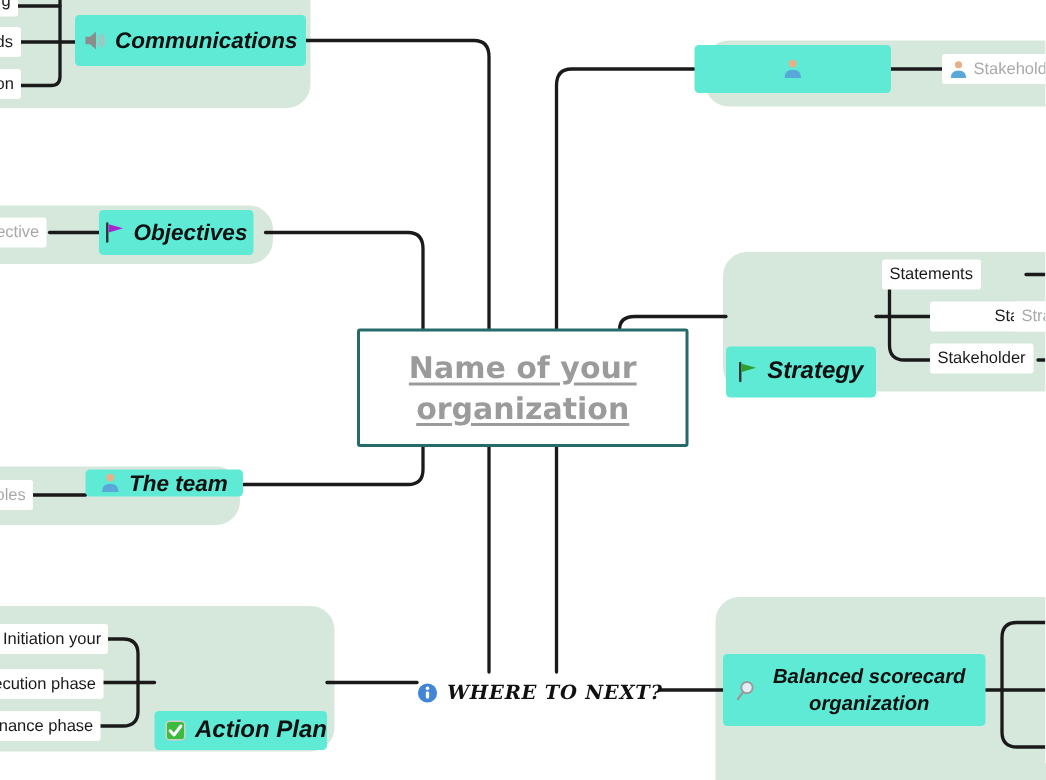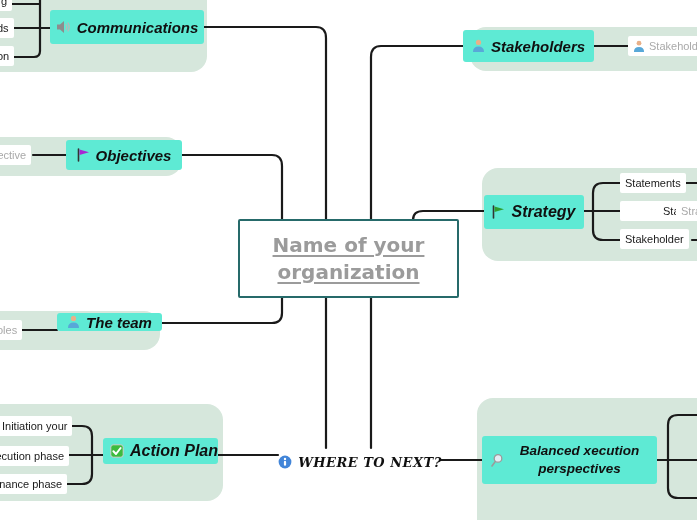--- a/index.html
+++ b/index.html
@@ -33,21 +33,21 @@
   #center-node .lbl{
     white-space:normal;width:190px;
     text-decoration:underline;text-decoration-thickness:2px;text-underline-offset:3px;
   }
   #wtn-node{
     background:transparent;font-family:"DejaVu Serif",serif;
     font-size:13px;letter-spacing:0.5px;font-weight:700;font-style:italic;
   }
   #bsc-node .lbl{white-space:normal;width:140px;text-align:center;font-size:13.5px;line-height:1.35;}
   .fs15{font-size:15px;}
-  .fs16{font-size:16px;}
+  .fs16{font-size:16px;margin-top:36px;}
 </style>
 </head>
 <body>
 
 <div id="canvas">
 
   <div class="group" style="left:-28px;top:-20px;width:235px;height:92px;"></div>
   <div class="group" style="left:-28px;top:137px;width:210px;height:39px;"></div>
   <div class="group" style="left:-28px;top:311px;width:188px;height:39px;"></div>
   <div class="group" style="left:-28px;top:404px;width:251px;height:97px;"></div>
@@ -93,21 +93,21 @@
   <div class="node fs15" style="left:50px;top:10px;width:154px;height:34px;">
     <span class="icon">
       <svg width="15" height="14" viewBox="0 0 15 14">
           <polygon points="1,4.5 4,4.5 8,1 8,13 4,9.5 1,9.5" fill="#8d8d8d"></polygon>
           <path d="M10 4.5 Q11.5 7 10 9.5 M12 3 Q14.3 7 12 11" stroke="#b9b9b9" stroke-width="1.4" fill="none" stroke-linecap="round"></path>
         </svg>
     </span>
     <span class="lbl">Communications</span>
   </div>
 
-  <div class="node fs15" style="left:66px;top:140px;width:116px;height:30px;text-align:right;">
+  <div class="node fs15" style="left:66px;top:140px;width:103px;height:30px;text-align:right;">
     <span class="icon">
       <svg width="13" height="14" viewBox="0 0 13 14">
           <path d="M1.5 1 V13" stroke="#333" stroke-width="1.6" stroke-linecap="round"></path>
           <path d="M2.5 1.5 L12 4.2 L2.5 7 Z" fill="#a825d2"></path>
         </svg>
     </span>
     <span class="lbl">Objectives</span>
   </div>
 
   <div class="node fs15" style="left:57px;top:313px;width:105px;height:18px;">
@@ -130,41 +130,40 @@
     <span class="lbl">Action Plan</span>
   </div>
 
   <div class="node fs15" style="left:463px;top:30px;width:131px;height:32px;">
     <span class="icon">
       <svg width="13" height="14" viewBox="0 0 13 14">
           <circle cx="6.5" cy="3.4" r="2.6" fill="#e8b089"></circle>
           <path d="M1 13 Q1 7.5 6.5 7.5 Q12 7.5 12 13 Z" fill="#58a8d8"></path>
         </svg>
     </span>
-    <span class="lbl">Stakeholders</span>
   </div>
 
   <div class="node fs16" style="left:484px;top:195px;width:100px;height:34px;">
     <span class="icon">
       <svg width="13" height="14" viewBox="0 0 13 14">
           <path d="M1.5 1 V13" stroke="#333" stroke-width="1.6" stroke-linecap="round"></path>
           <path d="M2.5 1.5 L12 4.2 L2.5 7 Z" fill="#2f9e2f"></path>
         </svg>
     </span>
     <span class="lbl">Strategy</span>
   </div>
 
   <div class="node" id="bsc-node" style="left:482px;top:436px;width:175px;height:48px;">
     <span class="icon">
       <svg width="14" height="15" viewBox="0 0 14 15">
           <circle cx="8" cy="5.4" r="3.8" fill="#e4edf4" stroke="#9a9a9a" stroke-width="1.3"></circle>
           <path d="M5.2 8.6 L2 13" stroke="#9a9a9a" stroke-width="1.6" stroke-linecap="round"></path>
         </svg>
     </span>
-    <span class="lbl">Balanced xecution perspectives</span>
+    <span class="lbl">Balanced scorecard organization</span>
   </div>
 
   <div class="node" id="wtn-node" style="left:279px;top:450px;width:162px;height:24px;font-style:italic;">
     <span class="icon">
       <svg width="14" height="14" viewBox="0 0 14 14">
           <circle cx="7" cy="7" r="6.4" fill="#4285d8"></circle>
           <circle cx="7" cy="3.9" r="1.2" fill="#fff"></circle>
           <rect x="5.9" y="5.8" width="2.2" height="5" rx="1.1" fill="#fff"></rect>
         </svg>
     </span>
@@ -202,21 +201,21 @@
   <div class="child" style="left:628px;top:36px;width:80px;">
     <span class="icon">
       <svg width="12" height="13" viewBox="0 0 13 14">
           <circle cx="6.5" cy="3.4" r="2.6" fill="#e8b089"></circle>
           <path d="M1 13 Q1 7.5 6.5 7.5 Q12 7.5 12 13 Z" fill="#58a8d8"></path>
         </svg>
     </span>
     <span class="ghost">Stakeholder</span>
   </div>
 
-  <div class="child" style="left:620px;top:173px;">
+  <div class="child" style="left:588px;top:173px;">
     <span>Statements</span>
   </div>
   <div class="child" style="left:620px;top:201px;padding-left:43px;">
     <span>Status</span>
   </div>
   <div class="child" style="left:620px;top:229px;">
     <span>Stakeholder</span>
   </div>
   <div class="child ghost" style="left:676px;top:201px;width:40px;">
     <span>Stra</span>

